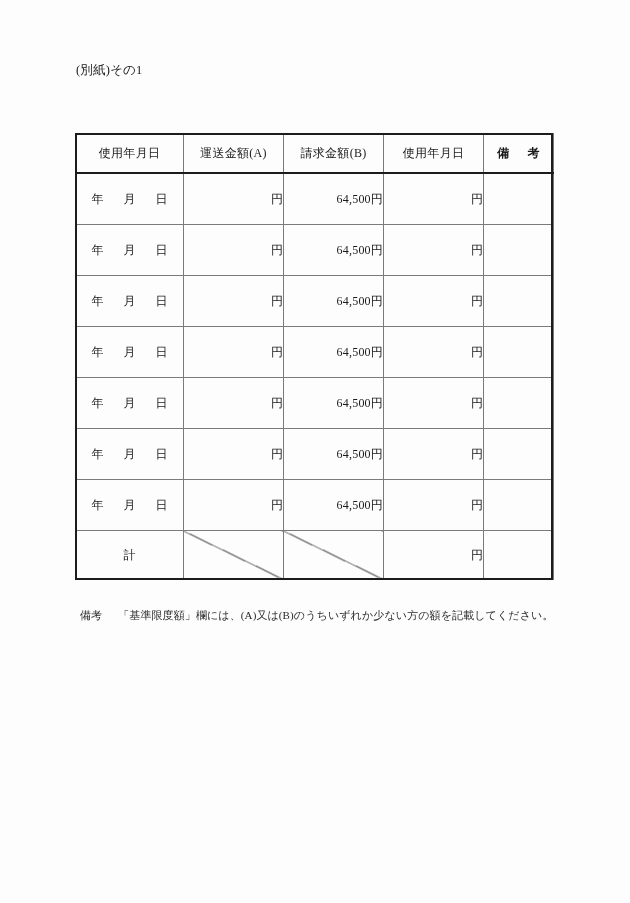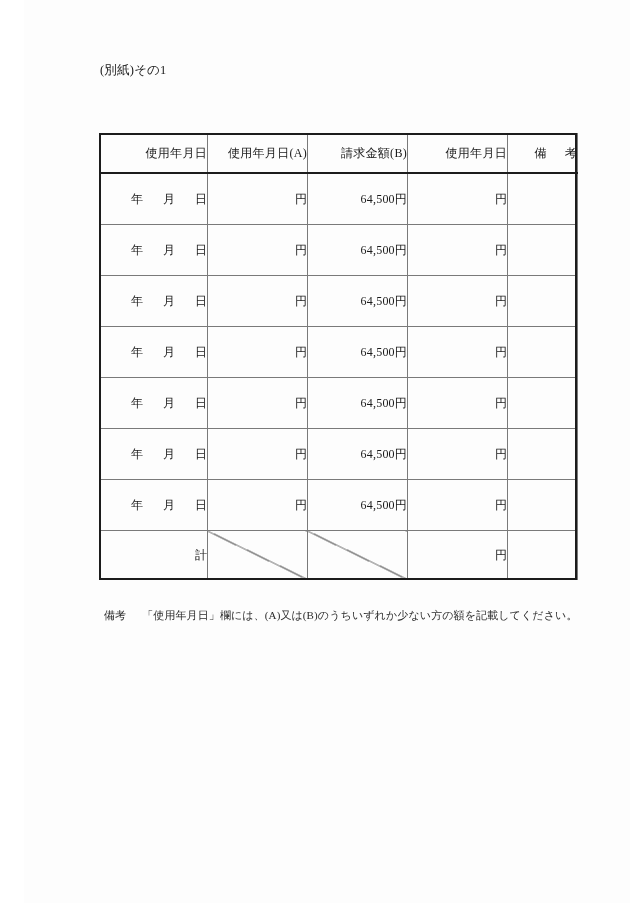--- a/index.html
+++ b/index.html
@@ -14,21 +14,20 @@
     position: relative;
     font-family: "Liberation Serif", "DejaVu Serif", serif;
     color: #1a1a1a;
     -webkit-font-smoothing: antialiased;
   }
 
   .page {
     position: absolute;
     inset: 0;
     background: #fdfdfd;
-    margin-left: 24px;
   }
 
   
   .doc-label {
     position: absolute;
     left: 76px;
     top: 62px;
     font-size: 12.5px;
     letter-spacing: 0.2px;
     white-space: nowrap;
@@ -59,21 +58,20 @@
     background: #fdfdfd;
   }
   table.billing td,
   table.billing th {
     border: 1px solid #7a7a7a;
     font-weight: normal;
     font-size: 12px;
     padding: 0;
     vertical-align: middle;
     position: relative;
-    text-align: right;
   }
 
   
   table.billing {
     outline: none;
   }
   .table-wrap::after {
     content: "";
     position: absolute;
     inset: 0;
@@ -90,20 +88,21 @@
 
   thead th {
     height: 38px;
     text-align: center;
     border-bottom: 2px solid #1c1c1c !important;
     font-size: 12px;
     letter-spacing: 0.3px;
   }
   thead th.bikou-head {
     letter-spacing: 0.2px;
+    font-weight: bold;
   }
   thead th.bikou-head span.sp { display: inline-block; width: 18px; }
 
   tbody tr.data-row td { height: 50px; }
   tbody tr.total-row td { height: 48px; }
 
   td.date-cell {
     text-align: center;
     padding-right: 4px;
   }
@@ -161,21 +160,21 @@
       <colgroup>
         <col class="c1">
           <col class="c2">
           <col class="c3">
           <col class="c4">
           <col class="c5">
       </colgroup>
       <thead>
         <tr>
           <th>使用年月日</th>
-          <th>使用年月日(A)</th>
+          <th>運送金額(A)</th>
           <th>請求金額(B)</th>
           <th>使用年月日</th>
           <th class="bikou-head"><span>備</span><span class="sp"></span><span>考</span></th>
         </tr>
       </thead>
       <tbody>
 
         <tr class="data-row">
           <td class="date-cell"><span class="ymd"><span>年</span><span class="sp"></span><span>月</span><span class="sp"></span><span>日</span></span></td>
           <td class="yen-cell">円</td>
@@ -237,15 +236,15 @@
           <td class="diag"></td>
           <td class="diag"></td>
           <td class="yen-cell">円</td>
           <td class="bikou-cell"></td>
         </tr>
 
       </tbody>
     </table>
   </div>
 
-  <div class="footnote"><span class="fn-label">備考</span><span class="fn-gap"></span><span>「使用年月日」欄には、(A)又は(B)のうちいずれか少ない方の額を記載してください。</span></div>
+  <div class="footnote"><span class="fn-label">備考</span><span class="fn-gap"></span><span>「基準限度額」欄には、(A)又は(B)のうちいずれか少ない方の額を記載してください。</span></div>
 
 </div>
 
 </body></html>

